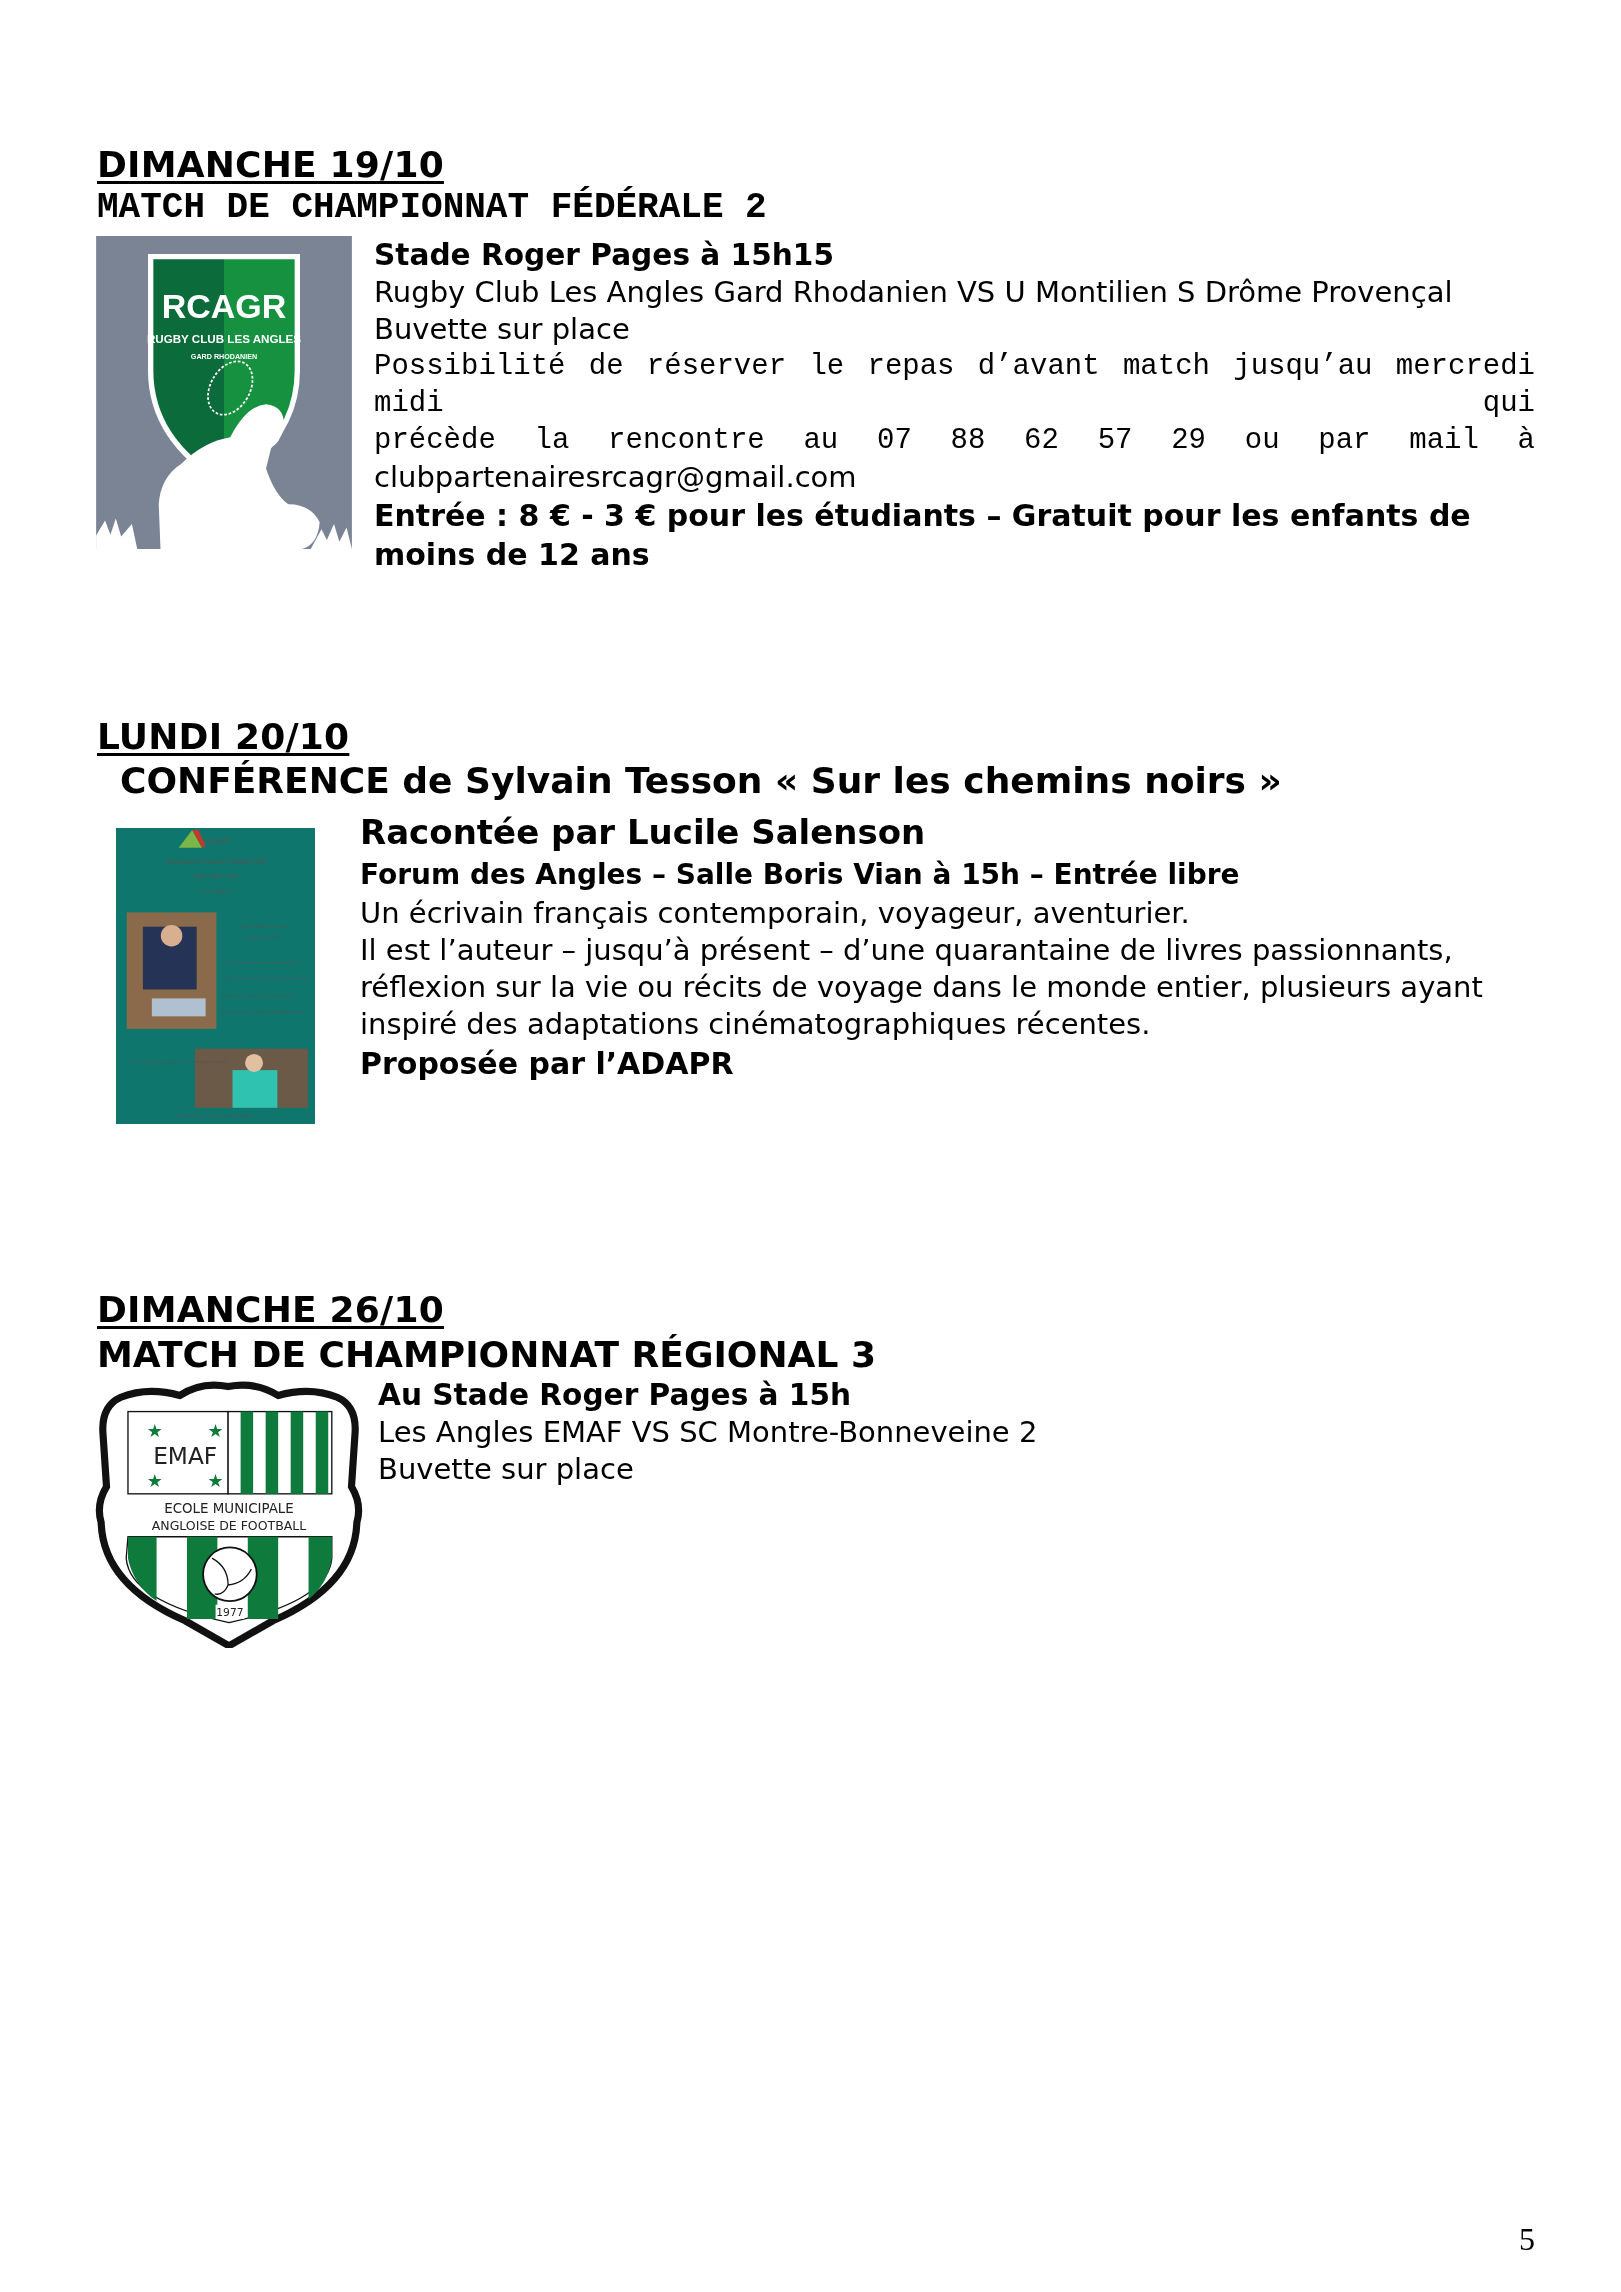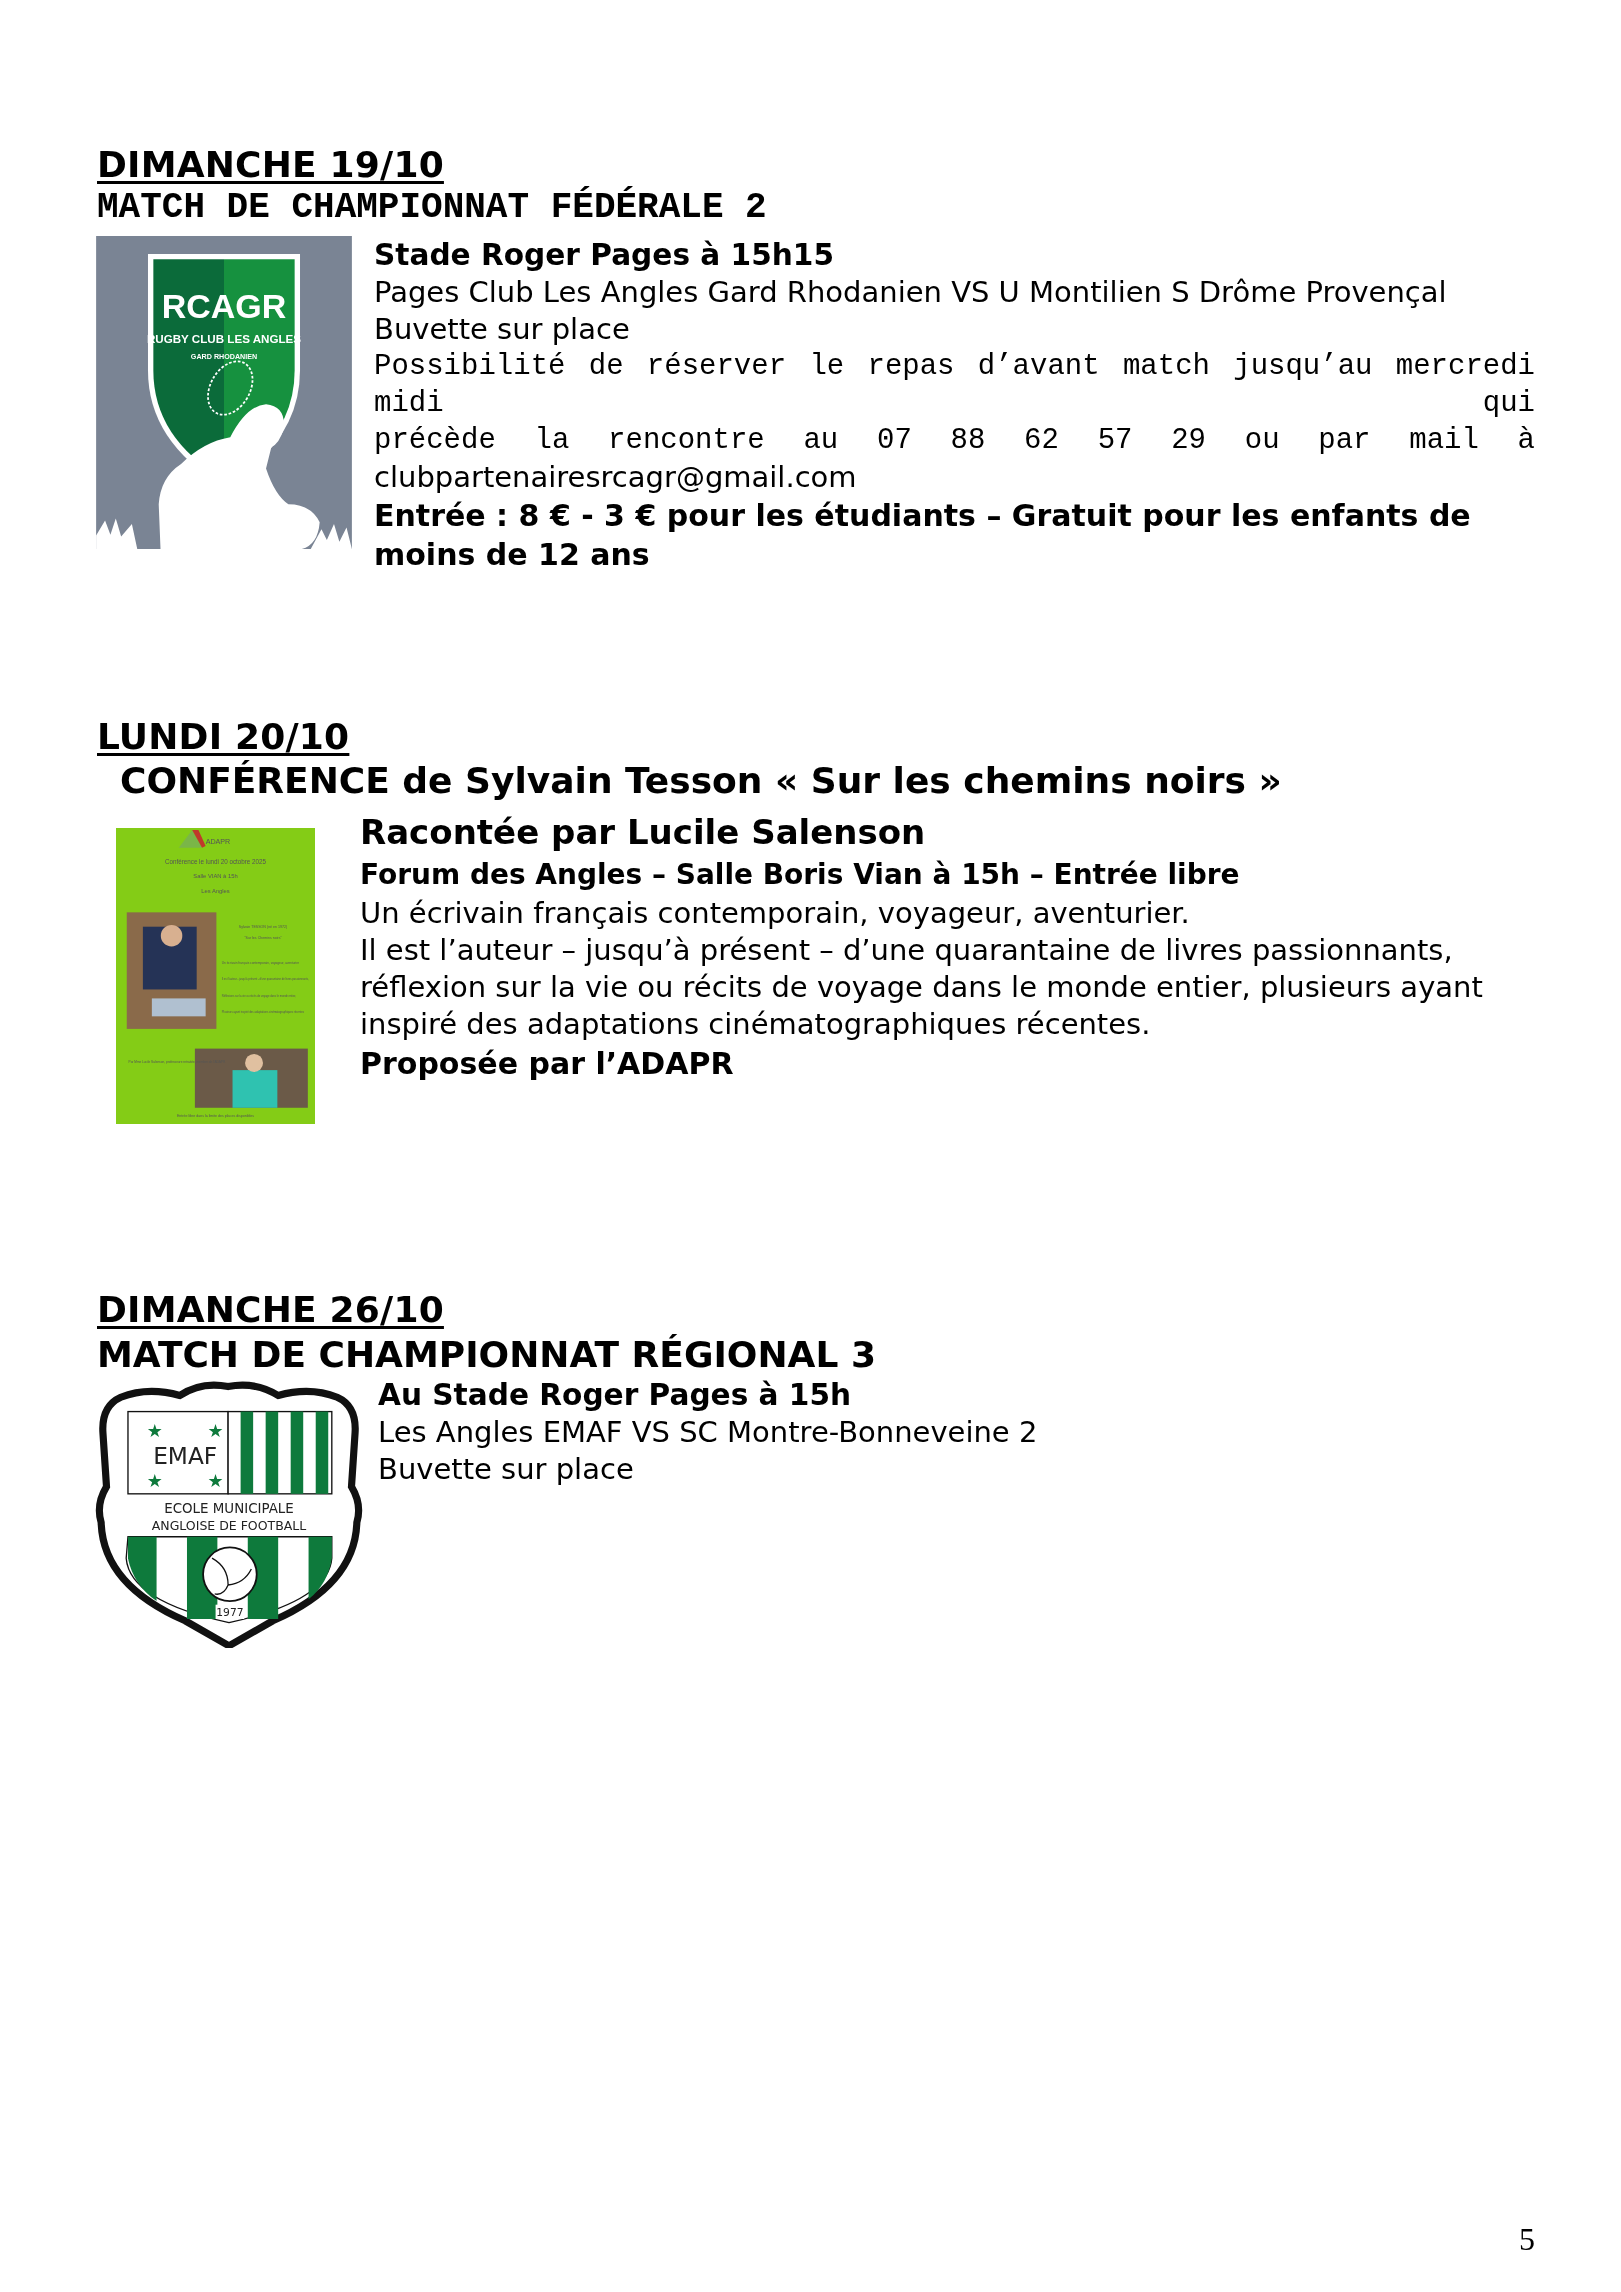--- a/index.html
+++ b/index.html
@@ -14,21 +14,21 @@
     .txt { font-size: 29px; line-height: 37px; }
     .bold { font-weight: bold; }
     .just { text-align: justify; }
     .just-last { text-align-last: justify; font-family: Liberation Mono, monospace; }
     .body1 { left: 374px; top: 237px; width: 1161px; }
     .body1 .line { display: block; }
     .body2 { left: 360px; top: 811px; width: 1179px; }
     .body3 { left: 378px; top: 1377px; width: 896px; }
     .pnum { font-family: "Liberation Serif", serif; font-size: 32px; right: 86px; top: 2221px; }
     .logo svg { display: block; }
-    .flyer { background: #84cc16; text-align: center; }
+    .flyer { background: #0f766e; text-align: center; }
     .flyer .ft { font-family: "Liberation Sans", sans-serif; fill: #555; }
   </style>
 </head>
 <body>
 
 <div class="abs date" style="left:97px; top:143px;">DIMANCHE 19/10</div>
 <div class="abs title" style="left:97px; top:186px;font-family:Liberation Mono, monospace;">MATCH DE CHAMPIONNAT FÉDÉRALE 2</div>
 
 <div class="abs logo" style="left:96px; top:236px; width:280px; height:313px;">
   <svg width="256" height="313" viewBox="0 0 286 350">
@@ -42,21 +42,21 @@
     <ellipse cx="150" cy="170" rx="22" ry="32" transform="rotate(30 150 170)" fill="none" stroke="#ffffff" stroke-width="2" stroke-dasharray="3 2"></ellipse>
 
     <path d="M72 350 L70 300 Q72 270 95 255 Q120 230 150 225 Q168 190 190 188 Q212 190 210 215 Q205 232 196 236 L190 260 Q200 290 215 300 Q240 300 250 320 Q248 345 230 350 Z" fill="#ffffff"></path>
     <path d="M0 335 L10 318 L16 334 L22 316 L28 336 L40 322 L46 350 L0 350 Z" fill="#ffffff"></path>
     <path d="M240 350 L252 328 L258 340 L266 322 L272 342 L280 326 L286 350 Z" fill="#ffffff"></path>
   </svg>
 </div>
 
 <div class="abs body1 txt">
   <span class="line sub">Stade Roger Pages à 15h15</span>
-  <span class="line" style="white-space:nowrap;">Pages Club Les Angles Gard Rhodanien VS U Montilien S Drôme Provençal</span>
+  <span class="line" style="white-space:nowrap;">Rugby Club Les Angles Gard Rhodanien VS U Montilien S Drôme Provençal</span>
   <span class="line">Buvette sur place</span>
   <span class="line just just-last">Possibilité de réserver le repas d’avant match jusqu’au mercredi midi qui</span>
   <span class="line just just-last">précède la rencontre au 07 88 62 57 29 ou par mail à</span>
   <span class="line">clubpartenairesrcagr@gmail.com</span>
   <span class="line bold" style="font-size:30px; line-height:39px; margin-top:0;">Entrée : 8 € - 3 € pour les étudiants – Gratuit pour les enfants de moins de 12 ans</span>
 </div>
 
 <div class="abs date" style="left:97px; top:715px;text-align:right;">LUNDI 20/10</div>
 <div class="abs title" style="left:91px; top:759px;margin-left:29px;">CONFÉRENCE de Sylvain Tesson « Sur les chemins noirs »</div>
 

